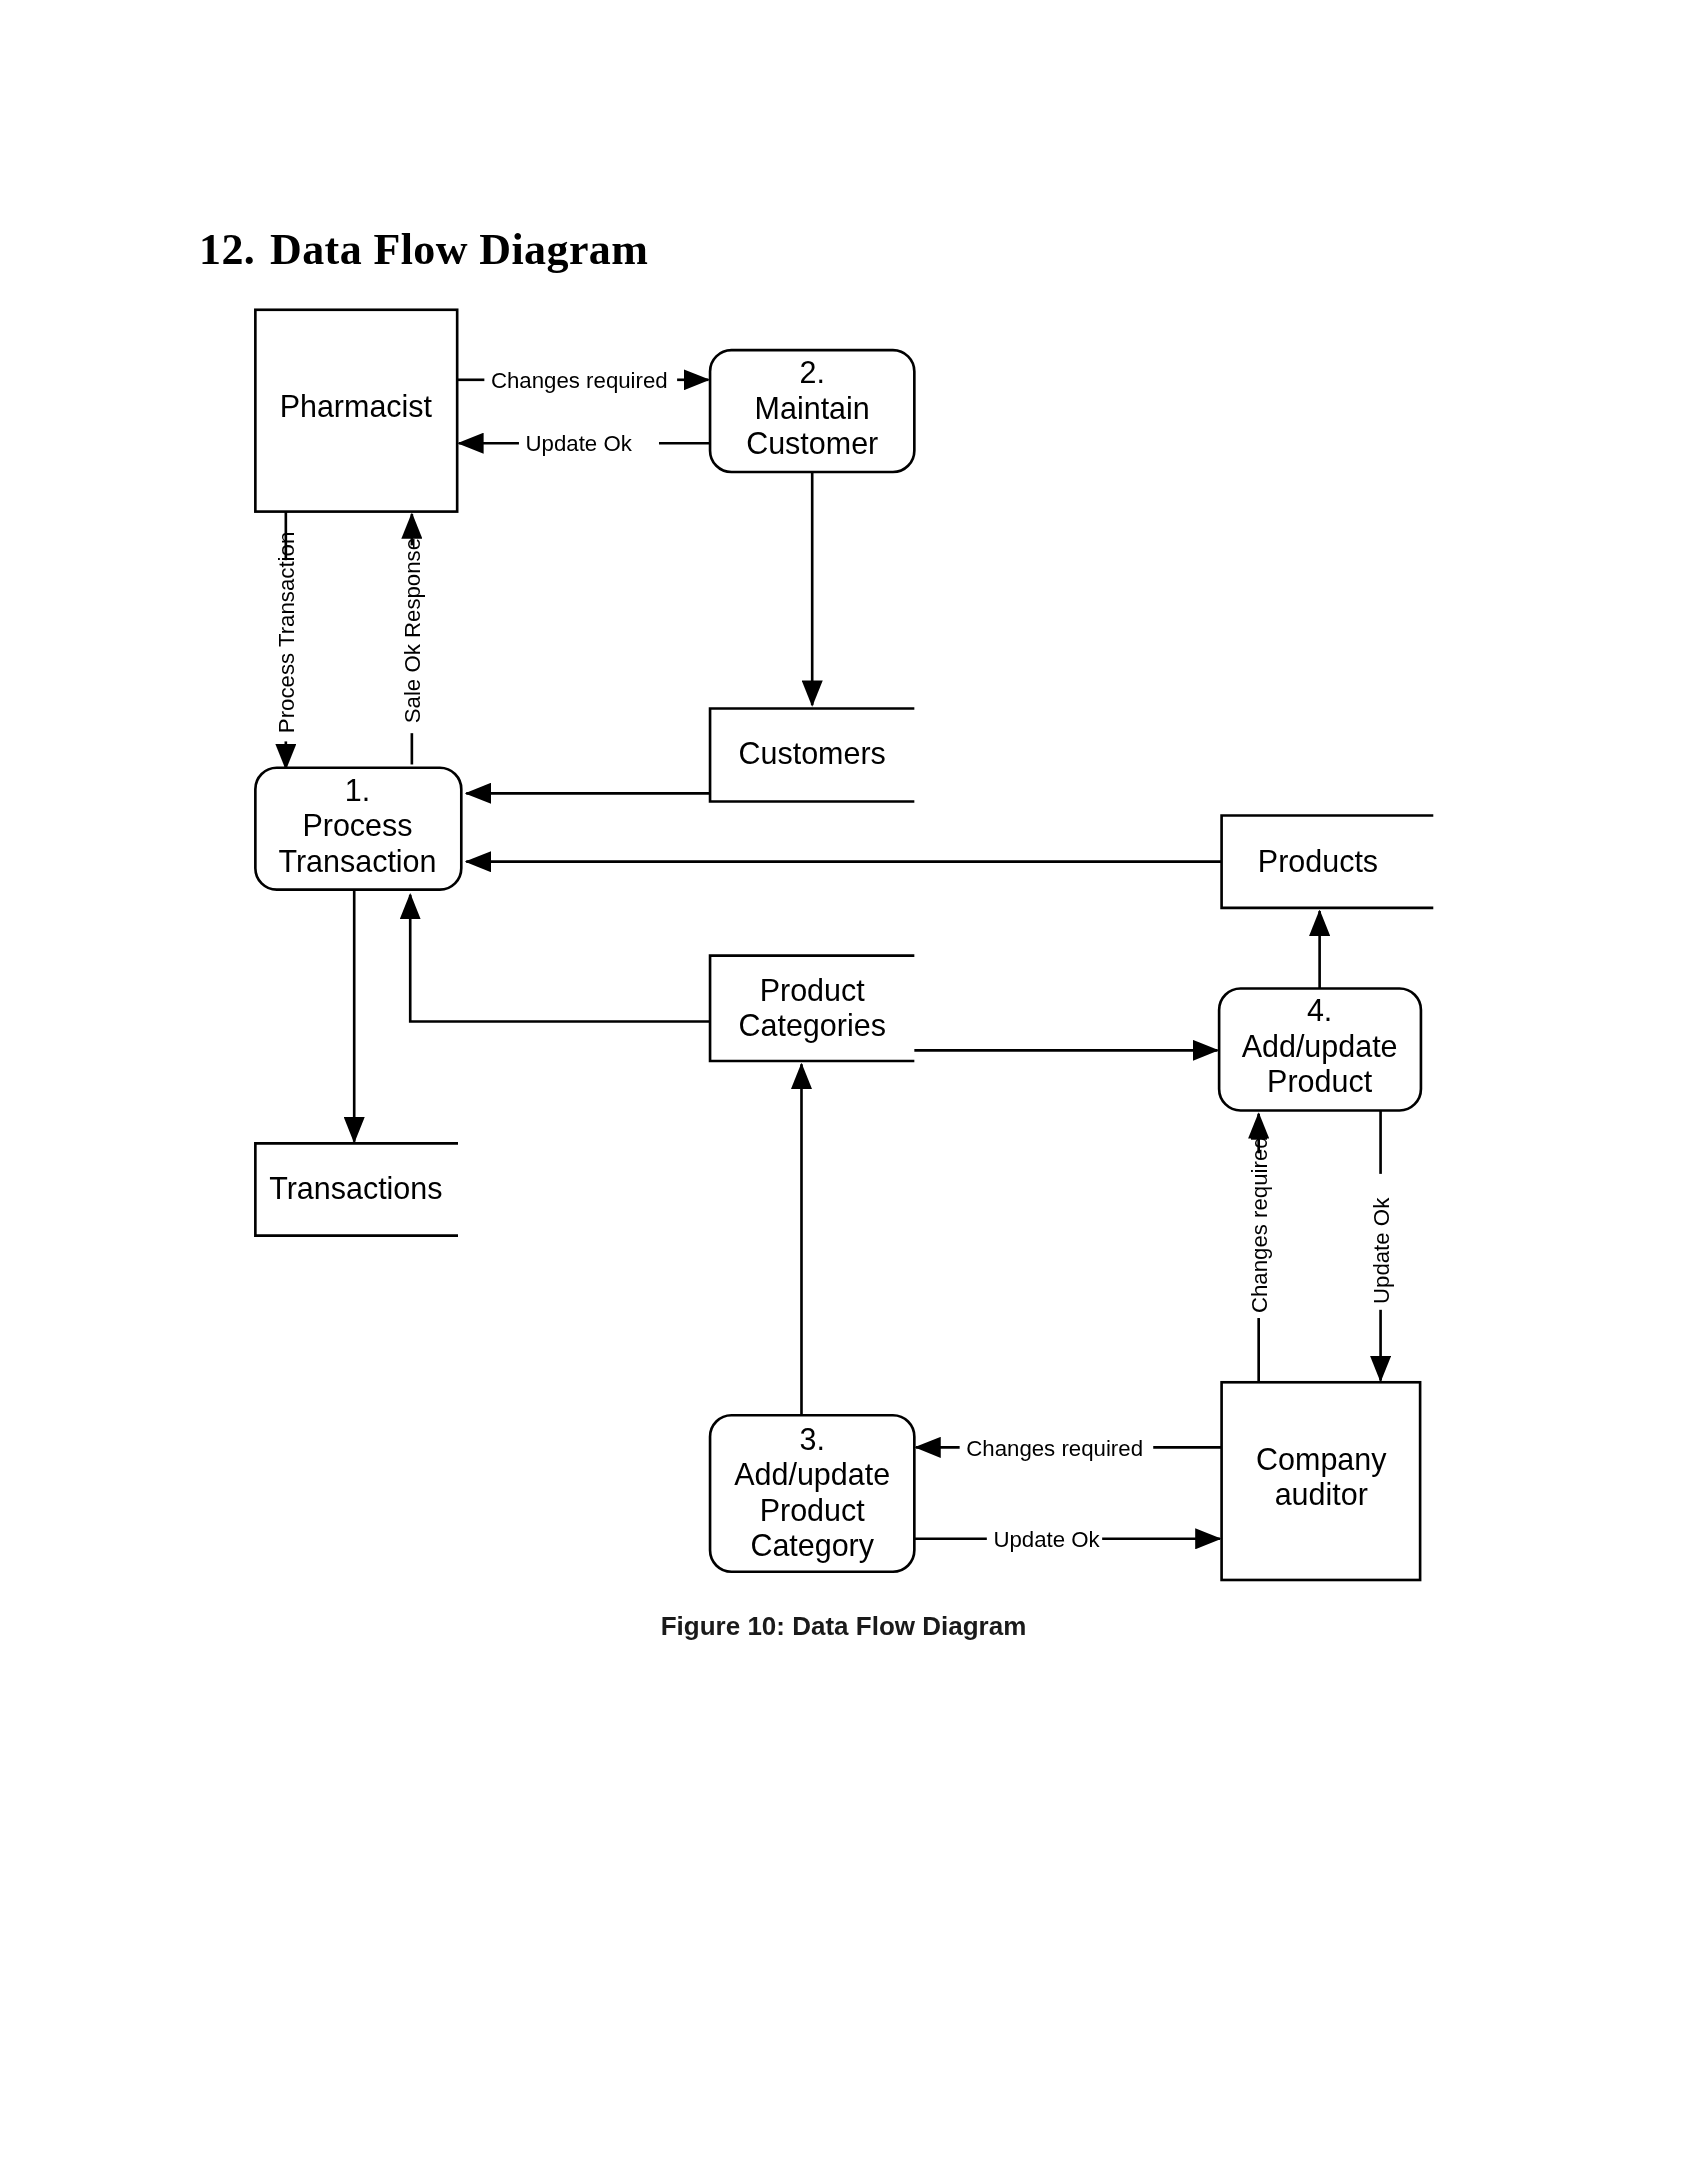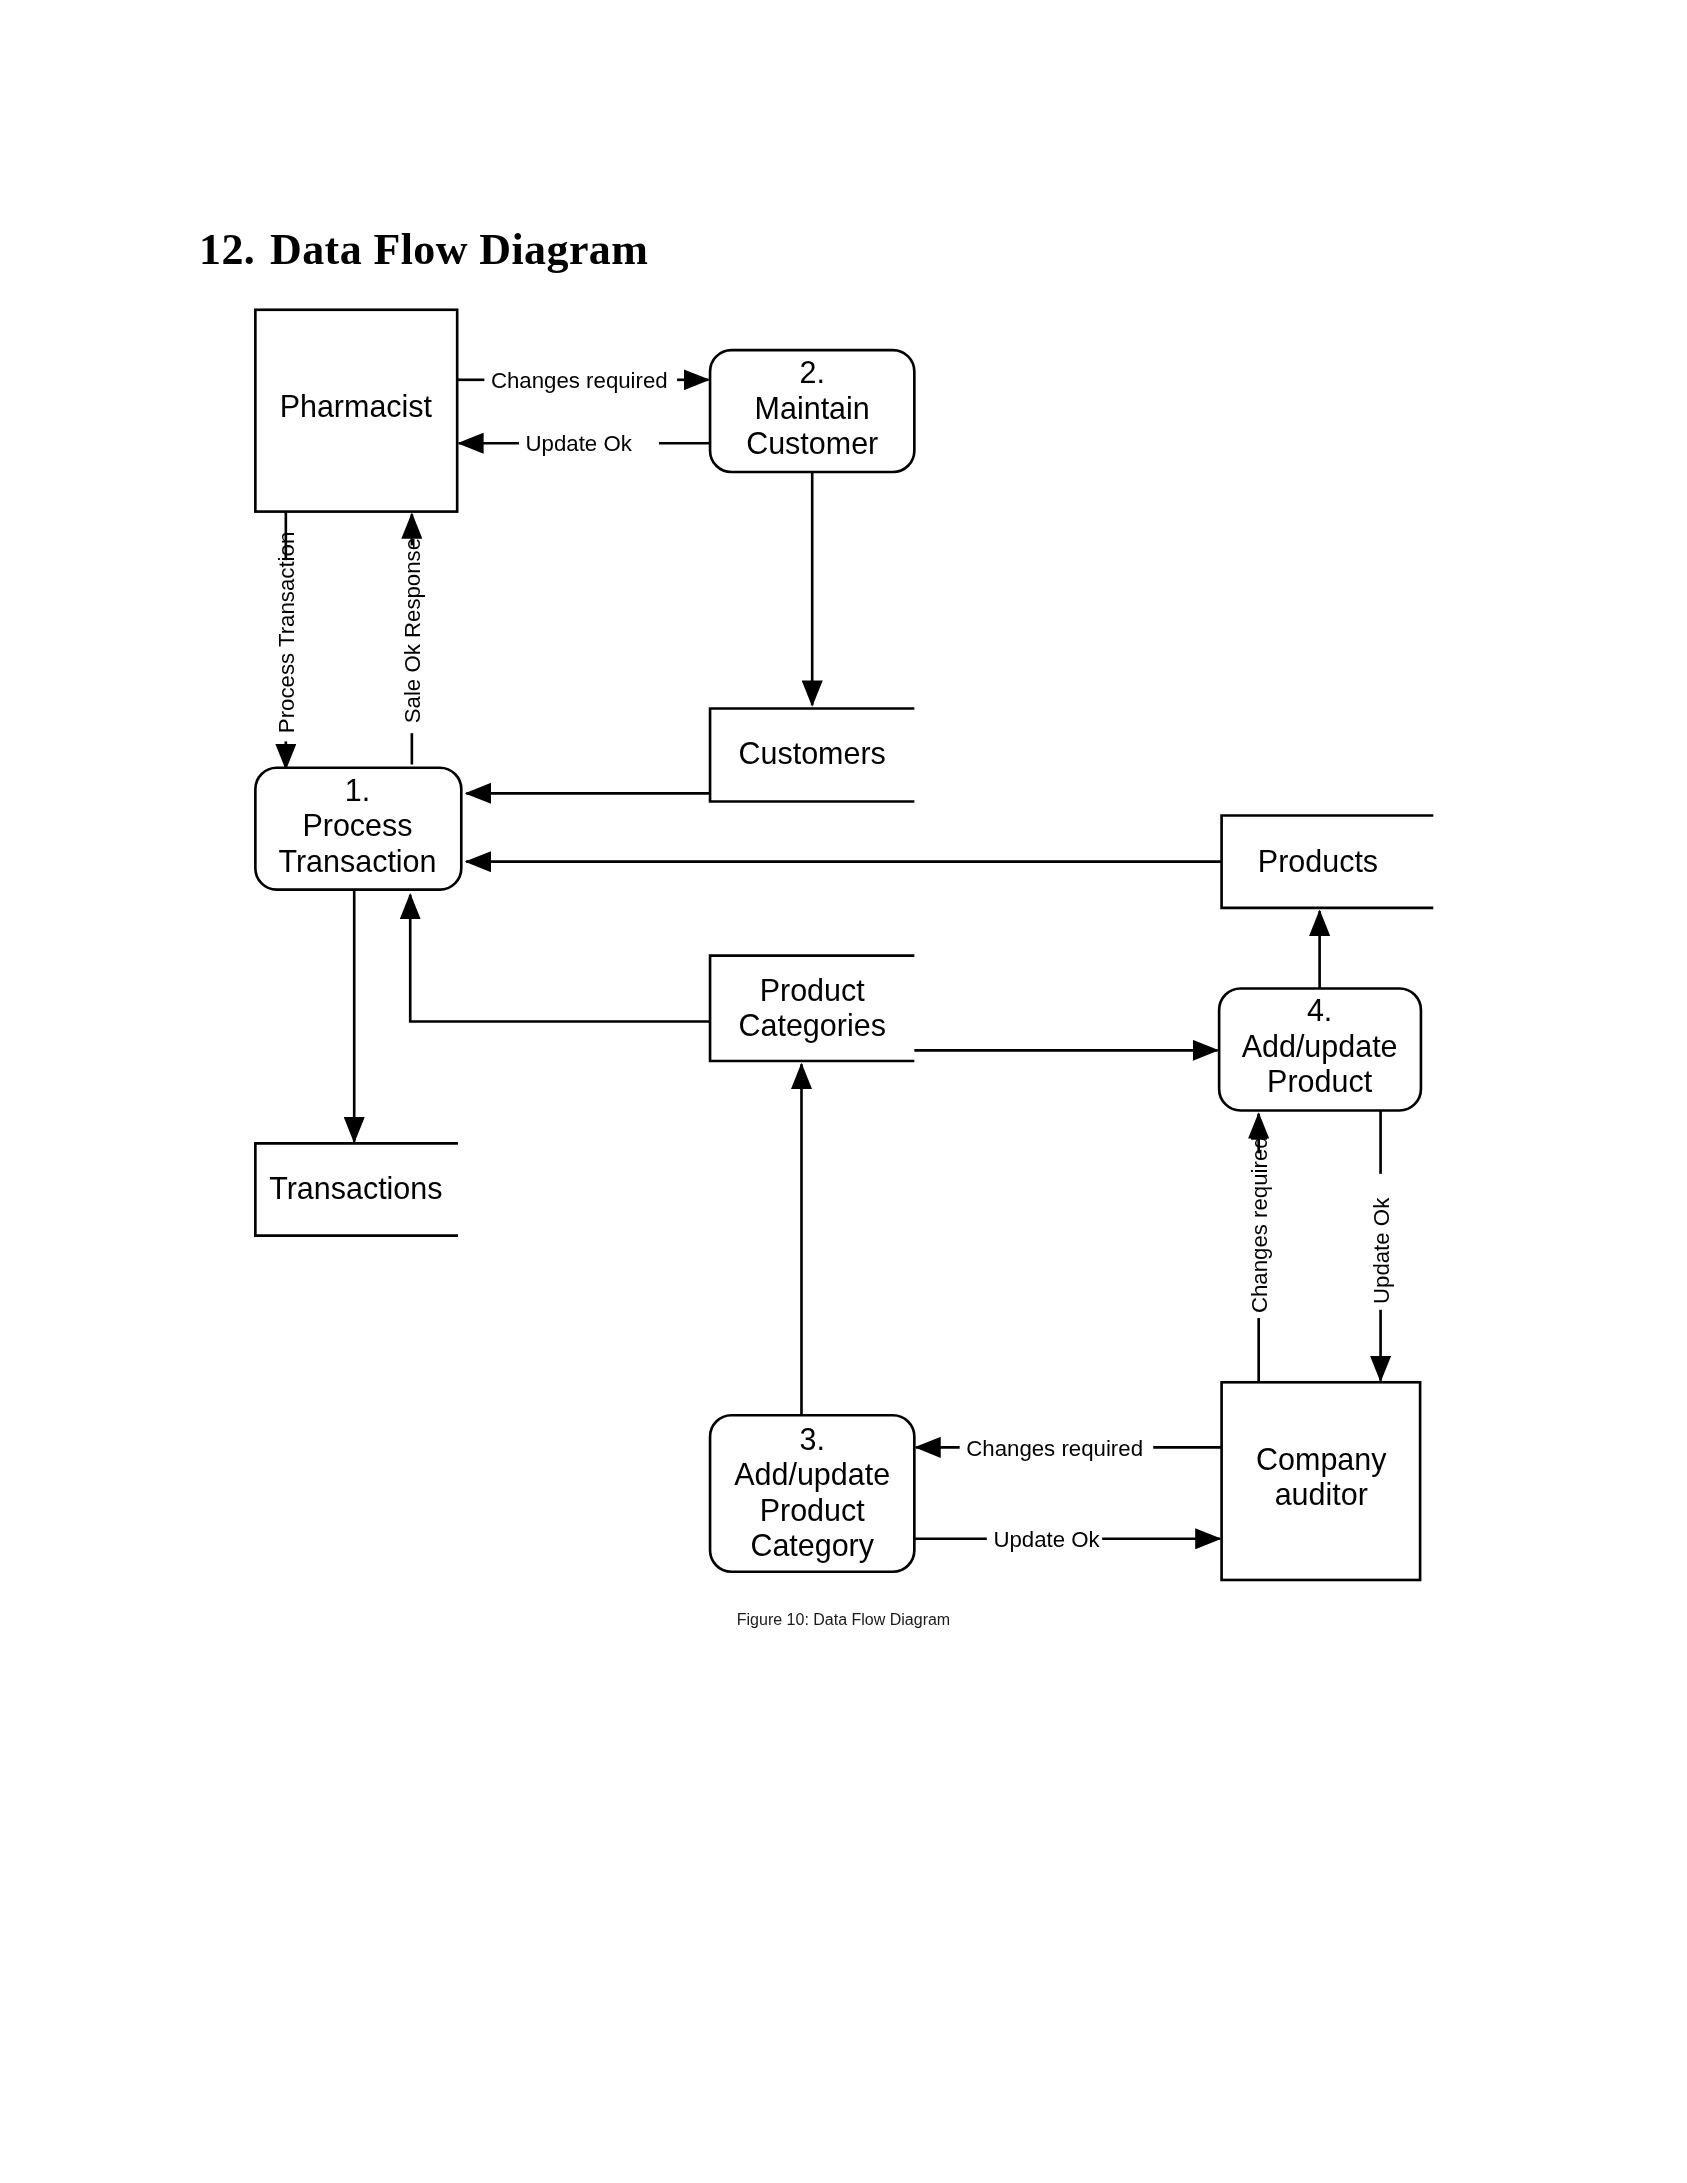--- a/index.html
+++ b/index.html
@@ -35,22 +35,22 @@
     display: inline-block;
     min-width: 71px;
   }
   .caption {
     position: absolute;
     left: 0;
     top: 1611px;
     width: 1687px;
     text-align: center;
     font-family: "Liberation Sans", sans-serif;
-    font-weight: normal;
-    font-size: 16px;
+    font-weight: bold;
+    font-size: 26px;
     color: #1a1a1a;
   }
   svg.diagram {
     position: absolute;
     left: 0;
     top: 0;
     width: 1687px;
     height: 2183px;
   }
   svg text {

